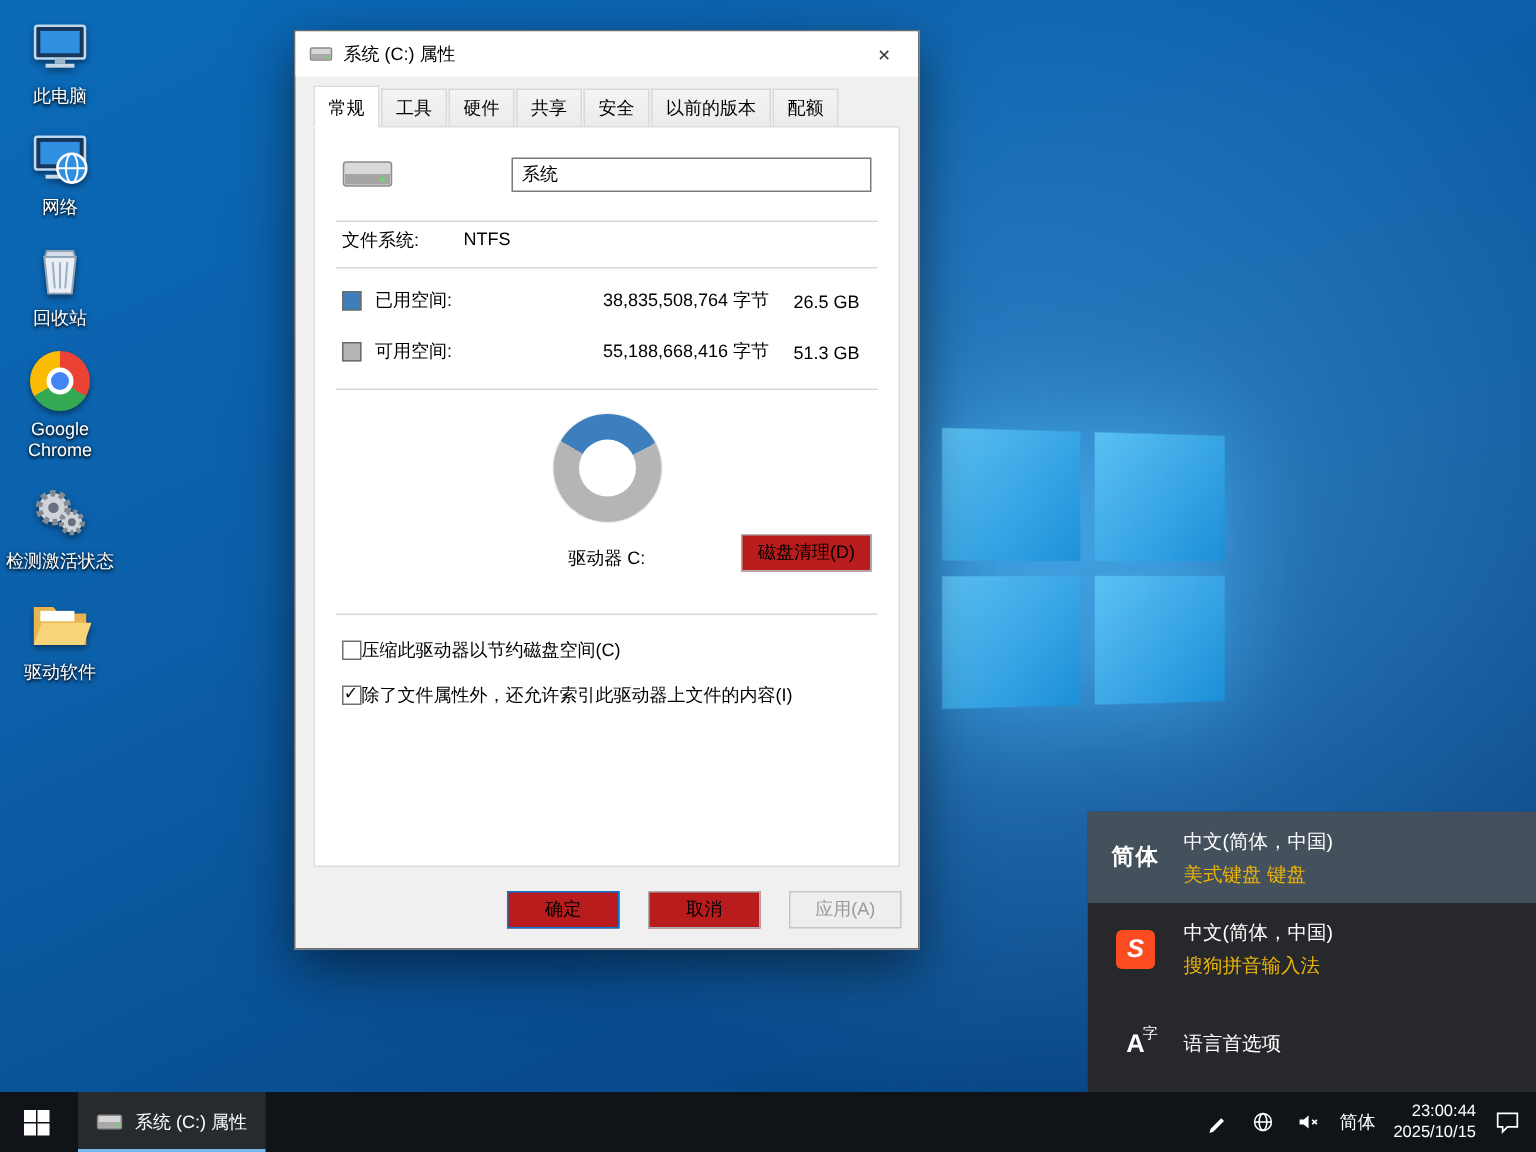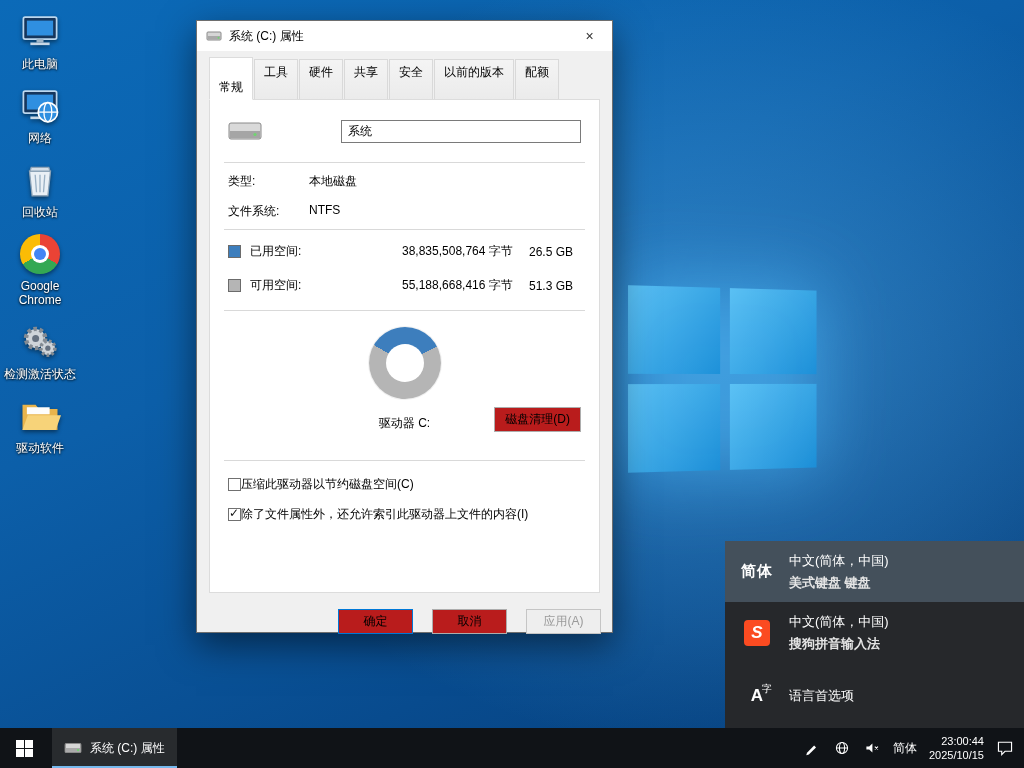--- a/index.html
+++ b/index.html
@@ -34,21 +34,21 @@
     background:#f0f0f0; border:1px solid #6e6e6e; box-shadow:0 12px 34px rgba(0,0,0,.5);
     font-size:12px; color:#000; }
   .titlebar { height:30px; background:#fff; display:flex; align-items:center; gap:7px; padding-left:9px; }
   .titlebar .ttl { font-size:12px; color:#000; }
   .close-btn { margin-left:auto; width:45px; height:30px; display:flex; align-items:center;
     justify-content:center; font-size:14px; color:#333; cursor:default; }
 
   .tabstrip { padding:8px 12px 0; display:flex; position:relative; z-index:2; }
   .tab { padding:4px 9px 3px; border:1px solid #d9d9d9; border-bottom:none;
     background:linear-gradient(#f4f4f4,#ebebeb); margin-right:1px; white-space:nowrap; }
-  .tab.active { background:#fff; margin-top:-2px; padding-top:21px; position:relative;
+  .tab.active { background:#fff; margin-top:-2px; padding-top:6px; position:relative;
     border:1px solid #dcdcdc; border-bottom:1px solid #fff; margin-bottom:-1px; }
 
   .tabpage { position:relative; z-index:1; margin:0 12px; background:#fff; border:1px solid #dcdcdc;
     height:494px; padding:12px 18px; }
   .sep { border-top:1px solid #d9d9d9; margin:0 -4px; }
 
   .row-drive { display:flex; align-items:center; padding:2px 0 14px;gap:32px; }
   .row-drive .bigdrive { width:34px; height:34px; margin-right:47px; flex:none; }
   .vol-input { flex:1; height:23px; border:1px solid #7a7a7a; padding:2px 6px; font-size:12px;
     font-family:"Liberation Sans","DejaVu Sans",sans-serif; background:#fff; }
@@ -86,21 +86,21 @@
   .lp-item { height:61px; display:flex; align-items:center; }
   .lp-item.selected { background:#44505b; }
   .lp-item:last-child { height:65px; }
   .lp-badge { width:64px; flex:none; display:flex; justify-content:center; align-items:center; }
   .ime-abbr { font-size:15px; font-weight:bold; letter-spacing:1px; }
   .sogou { width:26px; height:26px; border-radius:4px; background:#fb4b21; color:#fff;
     font-weight:bold; font-style:italic; font-size:17px; display:flex; align-items:center; justify-content:center; }
   .langpref { position:relative; font-weight:bold; font-size:17px; }
   .langpref .small { position:absolute; left:11px; top:-4px; font-size:10px; font-weight:normal; }
   .lp-lines { display:flex; flex-direction:column; gap:4px; font-size:13px; }
-  .lp-lines .l2 { color:#e5e5e5;font-weight:bold; }
+  .lp-lines .l2 { color:#eab308; }
 
   
   .taskbar { position:absolute; left:0; bottom:0; width:1024px; height:40px; background:#101317;
     display:flex; align-items:stretch; color:#fff; }
   .start { width:48px; display:flex; align-items:center; justify-content:center; }
   .start-logo { display:grid; grid-template-columns:8px 8px; grid-template-rows:8px 8px; gap:1px; }
   .start-logo span { background:#fff; }
   .tb-app { display:flex; align-items:center; gap:8px; padding:0 12px; margin-left:4px;
     background:rgba(255,255,255,.10); box-shadow:inset 0 -2px 0 #76b9ed; font-size:12px; }
   .tray { margin-left:auto; display:flex; align-items:center; gap:12px; padding-right:10px; font-size:12px; }
@@ -208,24 +208,20 @@
       <div class="row-drive">
         <svg class="bigdrive" viewBox="0 0 34 34">
             <rect x="1" y="9" width="32" height="16" rx="2" fill="#d9d9d9" stroke="#8a8a8a"></rect>
             <rect x="2" y="17" width="30" height="7" fill="#a5a5a5"></rect>
             <circle cx="27" cy="20.5" r="1.6" fill="#6fd66f"></circle>
           </svg>
         <input class="vol-input" type="text" value="系统" style="">
       </div>
       <div class="sep"></div>
 
-      <div class="kv">
-        <span class="k">类型:</span>
-        <span class="v">本地磁盘</span>
-      </div>
       <div class="kv" style="padding-top:4px;">
         <span class="k">文件系统:</span>
         <span class="v">NTFS</span>
       </div>
       <div class="sep"></div>
 
       <div class="legend" style="padding-top:13px;">
         <span class="swatch" style="background: rgb(61, 126, 189);"></span>
         <span>已用空间:</span>
         <span>38,835,508,764 字节</span>

